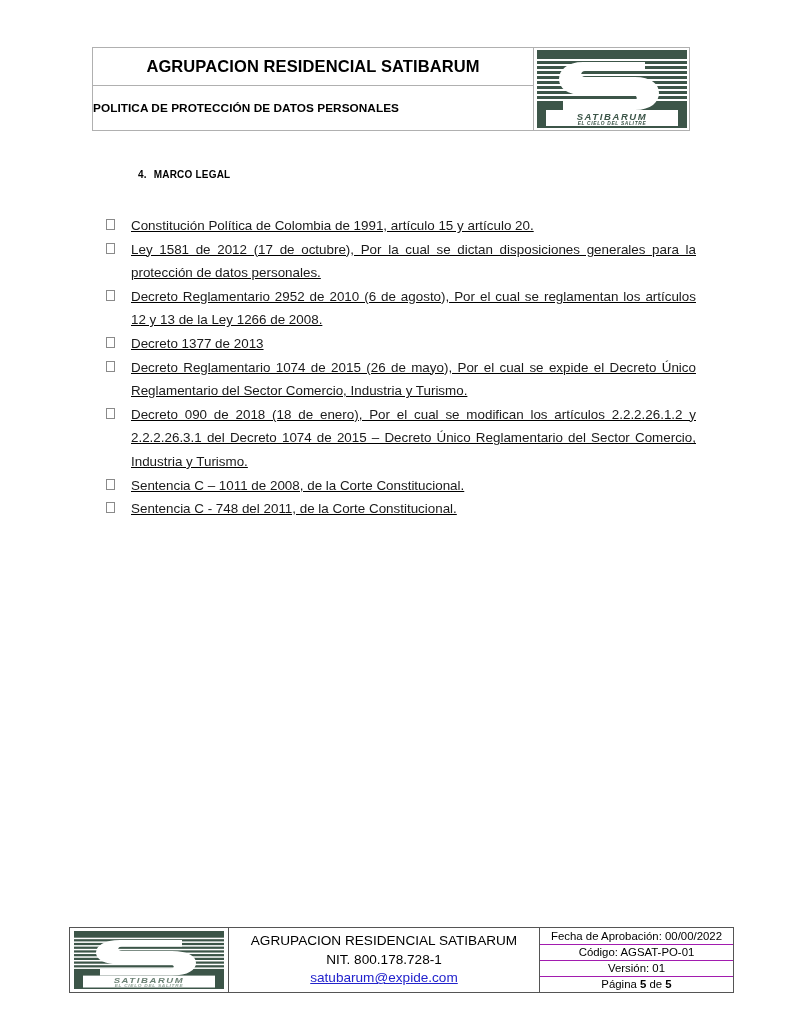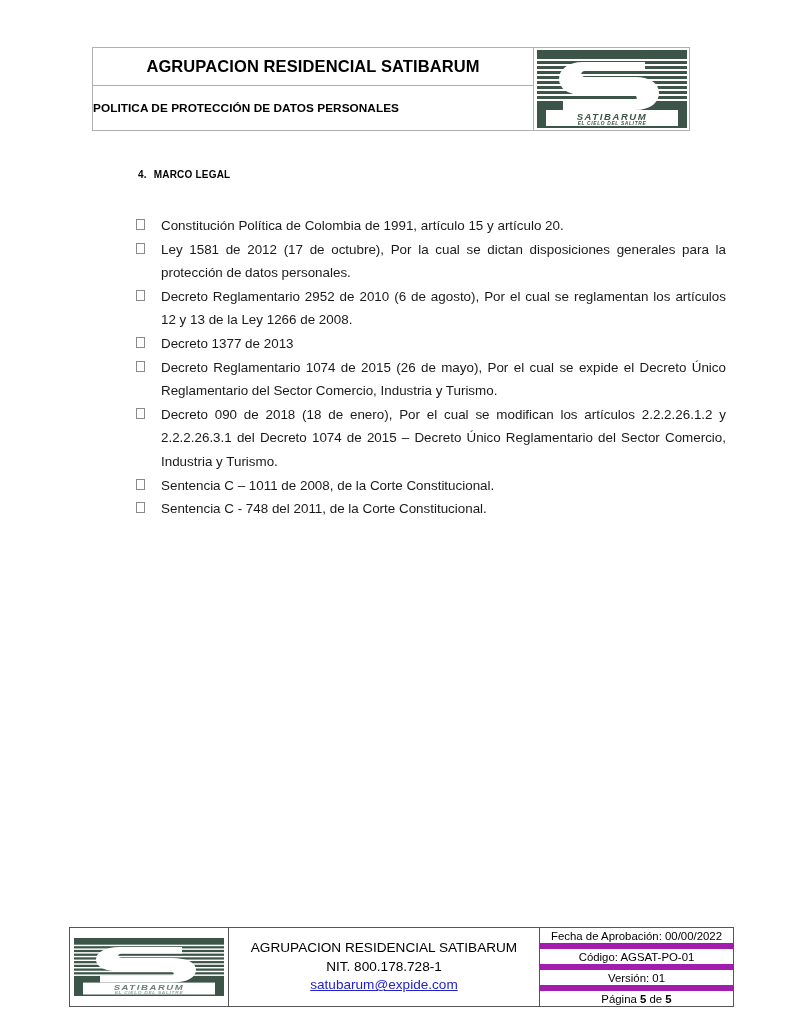--- a/index.html
+++ b/index.html
@@ -70,26 +70,27 @@
     left: 138px;
     top: 169px;
     font-size: 10px;
     font-weight: bold;
     letter-spacing: 0.2px;
   }
   .section-heading .num { margin-right: 7px; }
 
   .legal-list {
     position: absolute;
-    left: 134px;
+    left: 104px;
     top: 214px;
     width: 592px;
     margin: 0;
     padding: 0;
     list-style: none;
+    text-decoration: underline;
   }
   .legal-list li {
     position: relative;
     padding-left: 27px;
     font-size: 13.4px;
     line-height: 23.6px;
     text-align: justify;
     text-justify: inter-word;
     margin-bottom: 0px;
     color: #1a1a1a;
@@ -134,21 +135,21 @@
     line-height: 18.5px;
     color: #2222cc;
     text-decoration: underline;
   }
   .ft-meta-table {
     width: 100%;
     border-collapse: collapse;
     table-layout: fixed;
   }
   .ft-meta-table td {
-    border: 6px solid #a21caf;
+    border: 1px solid #a21caf;
     height: 15px;
     font-size: 11.4px;
     text-align: center;
     white-space: nowrap;
   }
   .ft-meta-table td:first-child { border-left: none; }
   .ft-meta-table td { border-right: none; }
   .ft-meta-table tr:first-child td { border-top: none; }
   .ft-meta-table tr:last-child td { border-bottom: none; }
   .ft-meta-table td b { font-weight: bold; }

